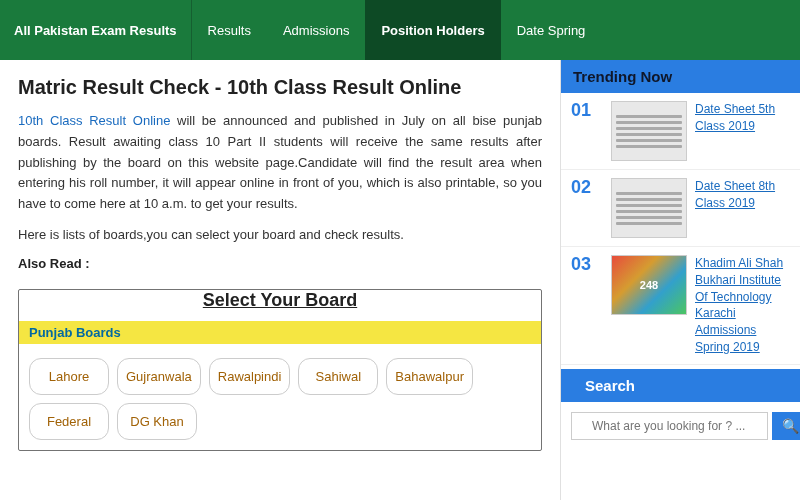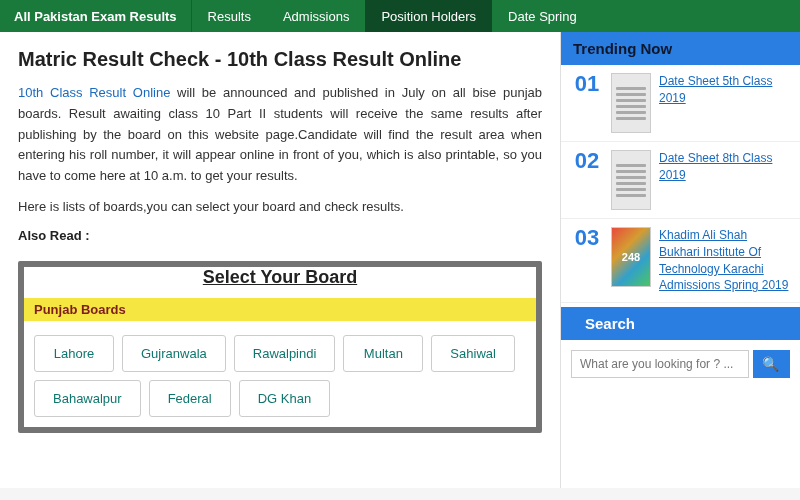--- a/index.html
+++ b/index.html
@@ -3,21 +3,21 @@
   <meta charset="utf-8">
   <style>
     * { margin: 0; padding: 0; box-sizing: border-box; }
     body { font-family: Arial, sans-serif; font-size: 14px; background: #f5f5f5; width: 800px; height: 500px; overflow: hidden; }
 
     
     .top-nav {
       background: #1a7a3c;
       display: flex;
       align-items: center;
-      height: 32px;
+      height: 60px;
     }
     .nav-brand {
       background: #1a7a3c;
       color: #fff;
       font-weight: bold;
       font-size: 13px;
       padding: 0 14px;
       height: 100%;
       display: flex;
       align-items: center;
@@ -32,20 +32,21 @@
       text-decoration: none;
       padding: 0 16px;
       height: 100%;
       display: flex;
       align-items: center;
       font-size: 13px;
       cursor: pointer;
     }
     .nav-item:hover, .nav-item.active {
       background: #155f30;
+      font-weight: bold;
     }
     .nav-item.active {
       background: #0d4a25;
     }
 
     
     .main-layout {
       display: flex;
       height: calc(500px - 44px);
     }
@@ -87,52 +88,52 @@
     }
     .also-read-list li a {
       color: #1a6bbf;
       font-size: 13px;
       text-decoration: none;
     }
 
     
     .board-section {
       background: #fff;
-      border: 6px solid #737373;
+      border: 1px solid #737373;
       border-radius: 2px;
     }
     .board-title {
       text-align: center;
       font-size: 18px;
       font-weight: bold;
       text-decoration: underline;
       margin-bottom: 10px;
       color: #222;
     }
     .board-group-label {
       background: #f5e642;
       font-size: 13px;
       font-weight: bold;
-      color: #7f1d1d;
+      color: #0369a1;
       padding: 4px 10px;
       margin-bottom: 8px;
     }
     .board-grid {
       display: flex;
       flex-wrap: wrap;
       gap: 8px;
       padding: 6px 10px 10px 10px;
     }
     .board-btn {
       background: #fff;
       border: 1px solid #ccc;
-      border-radius: 3px;
-      padding: 10px 18px;
-      font-size: 13px;
-      color: #0f766e;
+      border-radius: 12px;
+      padding: 10px 8px;
+      font-size: 13px;
+      color: #a16207;
       cursor: pointer;
       min-width: 80px;
       text-align: center;
     }
 
     
     .sidebar {
       width: 240px;
       background: #fff;
       padding: 0;
@@ -151,28 +152,27 @@
 
     .trending-item {
       display: flex;
       align-items: flex-start;
       padding: 8px 10px;
       border-bottom: 1px solid #eee;
       gap: 8px;
     }
     .trending-num {
       color: #2a7de1;
-      font-size: 22px;
+      font-size: 18px;
       font-weight: bold;
       min-width: 32px;
       line-height: 1;
-      text-align: center;
     }
     .trending-thumb {
-      width: 40px;
+      width: 76px;
       height: 60px;
       background: #e8e8e8;
       border: 1px solid #ccc;
       display: flex;
       align-items: center;
       justify-content: center;
       flex-shrink: 0;
       overflow: hidden;
     }
     .thumb-lines {
@@ -206,21 +206,21 @@
       margin-top: 4px;
     }
     .search-box {
       display: flex;
       padding: 10px;
       gap: 4px;
     }
     .search-input {
       flex: 1;
       border: 1px solid #ccc;
-      padding: 6px 8px;
+      padding: 6px 20px;
       font-size: 12px;
       color: #999;
       outline: none;
     }
     .search-btn {
       background: #2a7de1;
       border: none;
       color: #fff;
       padding: 6px 10px;
       cursor: pointer;
@@ -253,21 +253,20 @@
 
     <p class="also-read">Also Read :</p>
 
     <div class="board-section">
       <h2 class="board-title">Select Your Board</h2>
       <div class="board-group-label">Punjab Boards</div>
       <div class="board-grid">
         <button class="board-btn">Lahore</button>
         <button class="board-btn">Gujranwala</button>
         <button class="board-btn">Rawalpindi</button>
-        <button class="board-btn">Multan</button>
         <button class="board-btn">Sahiwal</button>
         <button class="board-btn">Bahawalpur</button>
         <button class="board-btn">Federal</button>
         <button class="board-btn">DG Khan</button>
       </div>
     </div>
   </div>
 
   <div class="sidebar">
     <div class="trending-header">Trending Now</div>

